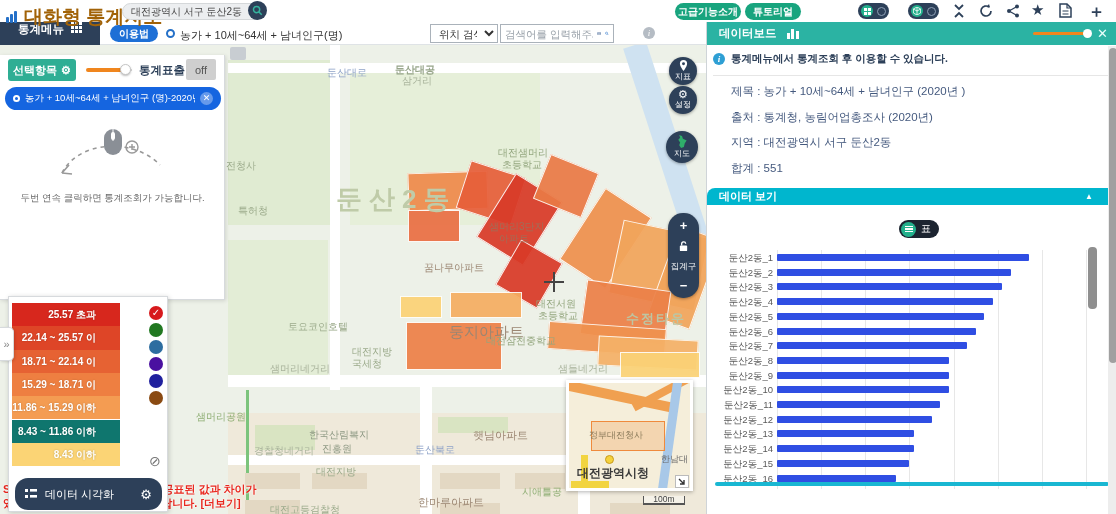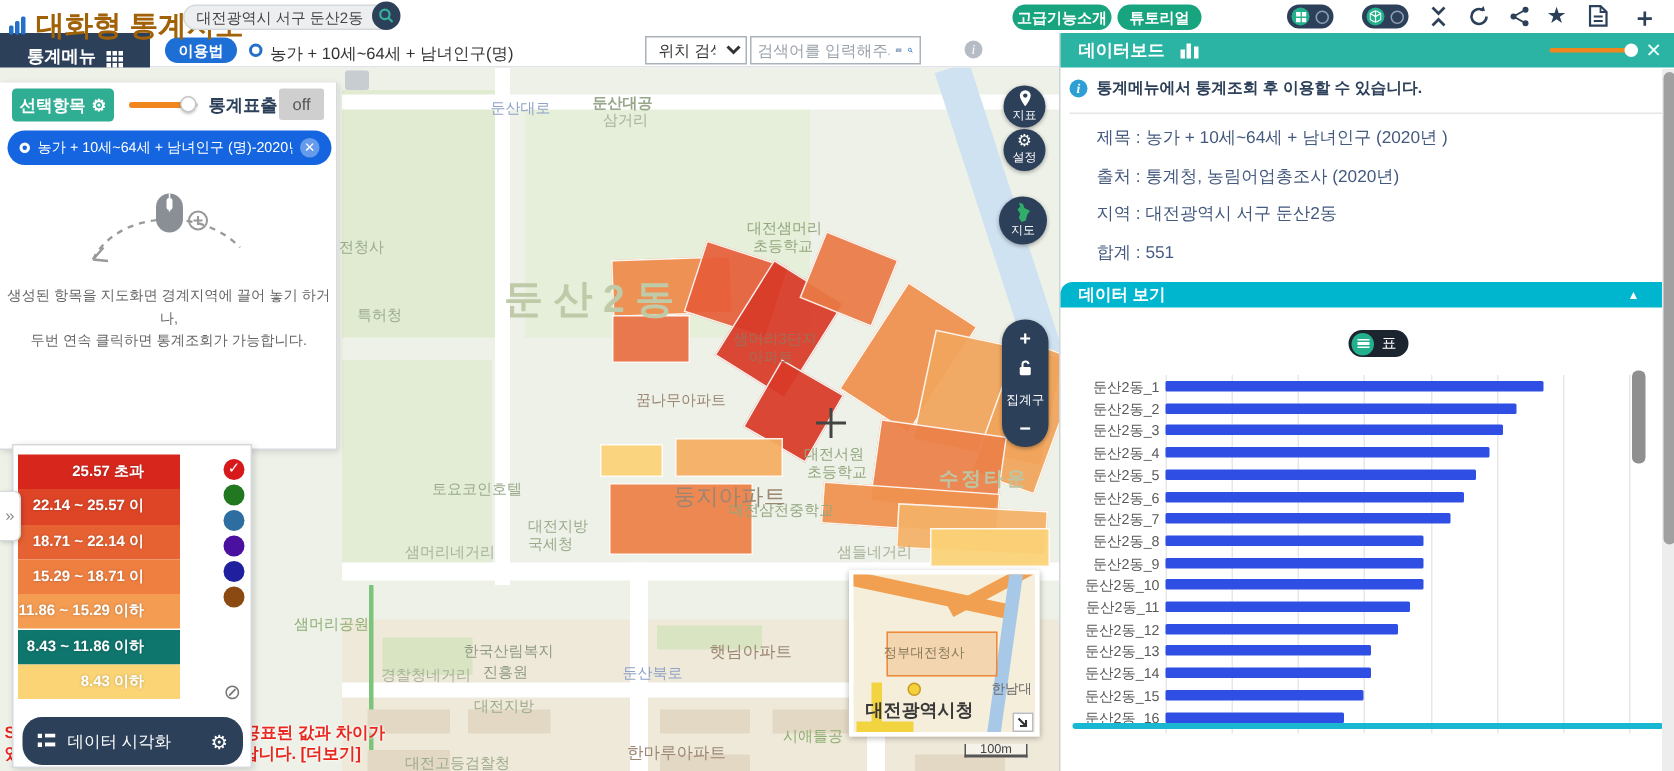--- a/index.html
+++ b/index.html
@@ -13,21 +13,21 @@
   .logo-bars span { display:inline-block; width:3px; background:#2470c8; margin-right:1px; vertical-align:bottom; border-radius:1px; }
   #app-title { font-size:19px; font-weight:bold; color:#a16207; }
   #region-dd { background:#eceef0; border:1px solid #d5d8da; border-radius:9px; height:17px; font-size:10px; color:#444; display:flex; align-items:center; gap:6px; padding:0 8px; }
   .pill-green { background:#18a47e; color:#fff; border-radius:9px; height:17px; font-size:10px; font-weight:bold; display:flex; align-items:center; justify-content:center; border:none; }
   .toggle-pill { background:#2d4059; border-radius:8px; height:16px; display:flex; align-items:center; gap:4px; padding:0 3px; }
   .tg-on { width:12px; height:12px; border-radius:50%; background:#23b08c; display:flex; align-items:center; justify-content:center; }
   .tg-off { width:9px; height:9px; border-radius:50%; border:1.5px solid #8fa0b5; }
 
   
   #toolbar { left:0; top:22px; width:706px; height:23px; background:#fff; border-bottom:1px solid #dfe3e6; z-index:35; }
-  #stat-menu-btn { left:0; top:0; width:100px; height:23px; background:#2d4059; color:#fff; font-size:11.5px; font-weight:bold; display:flex; align-items:flex-end; justify-content:center; gap:7px; }
+  #stat-menu-btn { left:0; top:0; width:100px; height:23px; background:#2d4059; color:#fff; font-size:11.5px; font-weight:bold; display:flex; align-items:flex-start; justify-content:center; gap:7px; }
   .dotgrid { display:grid; grid-template-columns:repeat(3,3px); grid-gap:1px; }
   .dotgrid i { width:3px; height:3px; background:#fff; }
   #usage-btn { background:#1d6fd6; color:#fff; border:none; border-radius:9px; height:17px; padding:0 9px; font-size:10px; font-weight:bold; }
   .radio-dot { width:9px; height:9px; border-radius:50%; border:2.5px solid #2470c8; background:#fff; display:inline-block; }
   #search-select { height:19px; font-size:10.5px; color:#333; border:1px solid #aab2ba; background:#fff; padding:0 4px; }
   #search-box { height:19px; border:1px solid #aab2ba; background:#fff; display:flex; align-items:center; padding:0 4px; gap:4px; }
   #search-input { border:none; outline:none; font-size:10.5px; width:88px; color:#333; }
   #search-input::placeholder { color:#9aa2aa; }
   .info-ico { width:12px; height:12px; border-radius:50%; background:#b5bcc4; color:#fff; font-size:9px; font-style:italic; font-family:"Liberation Serif",serif; display:flex; align-items:center; justify-content:center; }
 
@@ -326,21 +326,20 @@
       <path d="M14 52l7-8M14 52l10 1" stroke="#999" stroke-width="1.6" fill="none"></path>
       <g>
           <rect x="56" y="8" width="18" height="26" rx="9" fill="#8a8f96"></rect>
           <rect x="63" y="11" width="4" height="8" rx="2" fill="#fff"></rect>
           <line x1="65" y1="8" x2="65" y2="20" stroke="#fff" stroke-width="1"></line>
         </g>
       <circle cx="84" cy="26" r="6" fill="none" stroke="#999" stroke-width="1.4"></circle>
         <path d="M84 23v6M81 26h6" stroke="#999" stroke-width="1.4"></path>
     </svg>
     <div id="help-text" class="abs">
-      <div>생성된 항목을 지도화면 경계지역에 끌어 놓기 하거나,</div>
       <div>두번 연속 클릭하면 통계조회가 가능합니다.</div>
     </div>
   </div>
 
   <div id="legend-card" class="abs">
     <div id="legend-bands">
         <div class="lg-band" style="top: 6px; background: rgb(215, 39, 29);">25.57 초과</div>
         <div class="lg-band" style="top: 29.3px; background: rgb(222, 69, 39);">22.14 ~ 25.57 이하</div>
         <div class="lg-band" style="top: 52.6px; background: rgb(230, 98, 51);">18.71 ~ 22.14 이하</div>
         <div class="lg-band" style="top: 75.9px; background: rgb(238, 127, 65);">15.29 ~ 18.71 이하</div>

